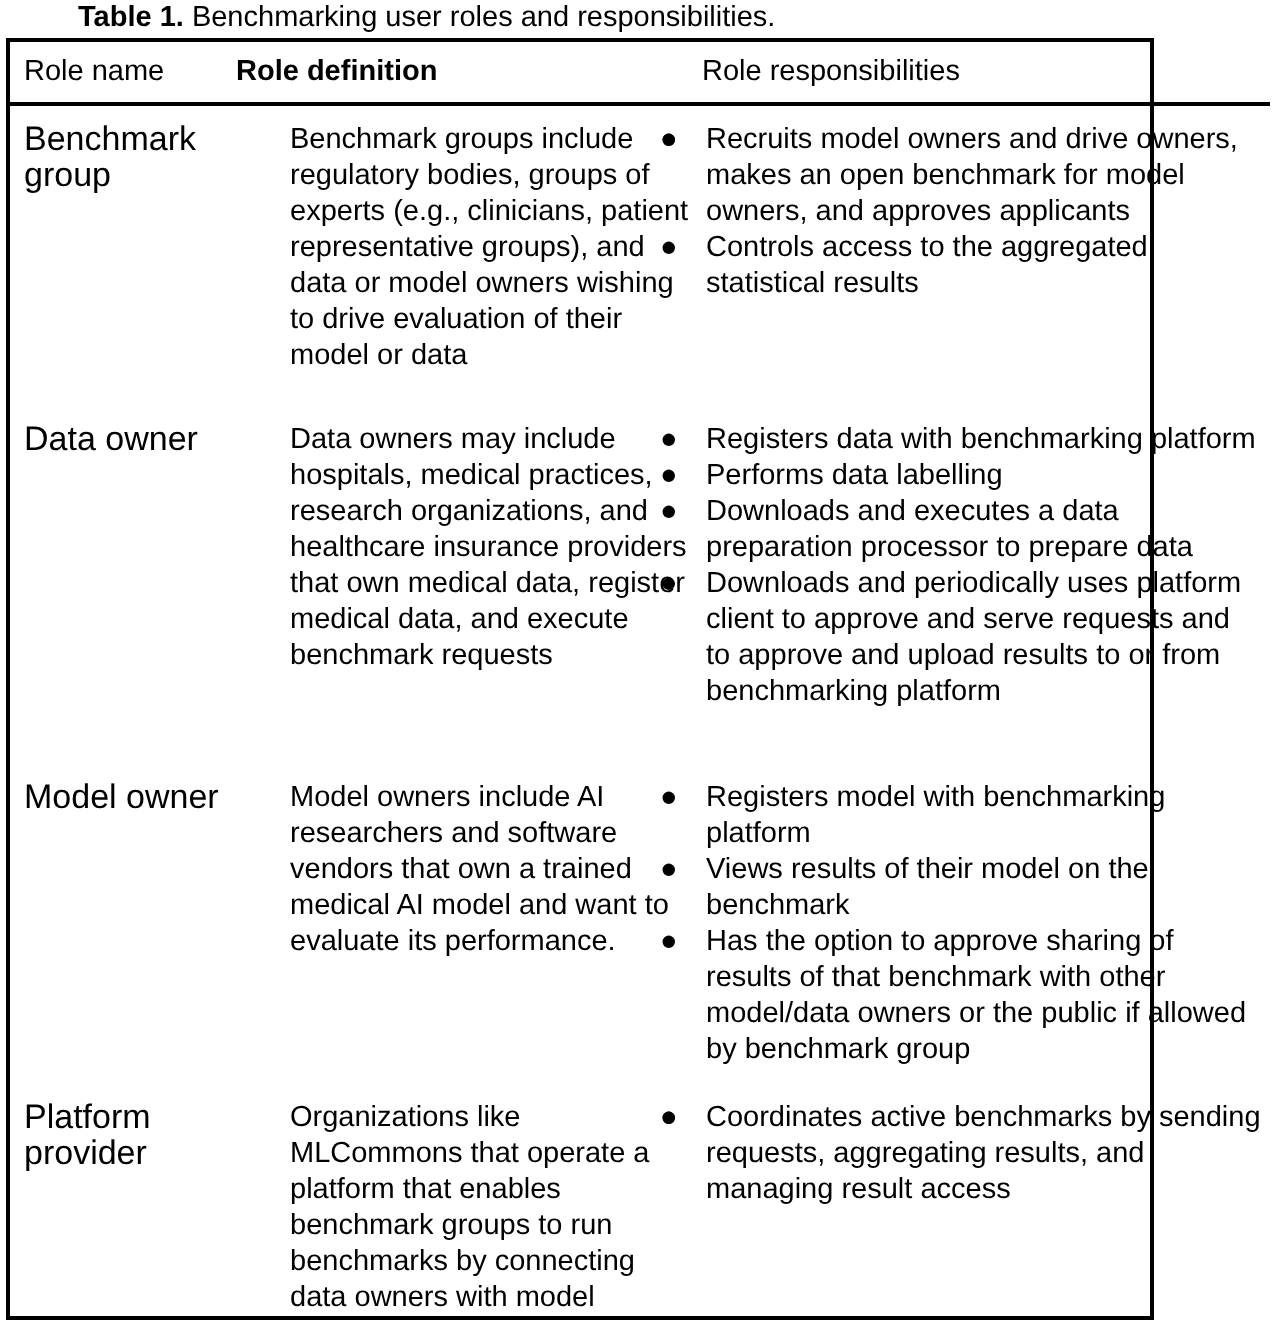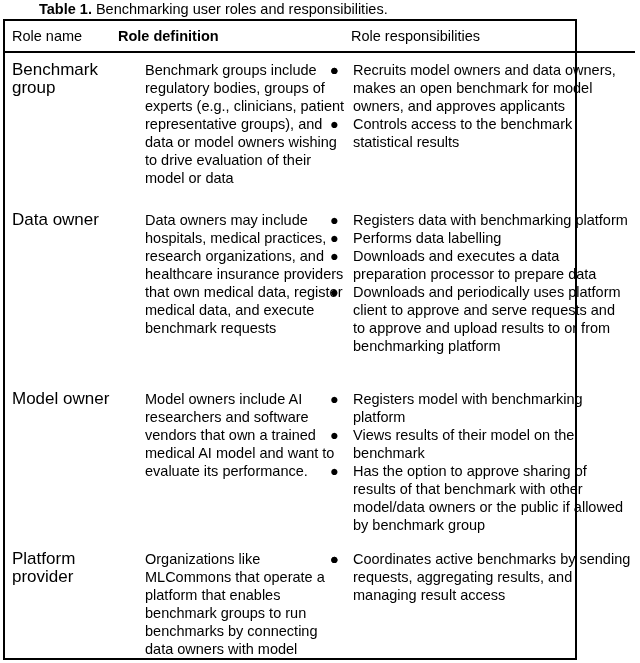--- a/index.html
+++ b/index.html
@@ -162,22 +162,22 @@
 
     <div class="body-area">
 
       <div class="row" id="row0" style="top:8px;">
         <div class="col-name">Benchmark
 group</div>
         <div class="col-def">Benchmark groups include regulatory bodies, groups of experts (e.g., clinicians, patient representative groups), and data or model owners wishing to drive evaluation of their model or data</div>
         <div class="col-resp">
           <ul class="bullet-list">
             <li class="bullet-item"><span class="bullet-dot">●</span></li>
-            <li class="bullet-item"><span class="bullet-dot">●</span><span>Recruits model owners and data owners, makes an open benchmark for model owners, and approves applicants</span></li>
-            <li class="bullet-item"><span class="bullet-dot">●</span><span>Controls access to the benchmark statistical results</span></li>
+            <li class="bullet-item"><span class="bullet-dot">●</span><span>Recruits model owners and drive owners, makes an open benchmark for model owners, and approves applicants</span></li>
+            <li class="bullet-item"><span class="bullet-dot">●</span><span>Controls access to the aggregated statistical results</span></li>
           </ul>
         </div>
       </div>
 
       <div class="row" id="row1" style="top:158px;">
         <div class="col-name">Data owner</div>
         <div class="col-def">Data owners may include hospitals, medical practices, research organizations, and healthcare insurance providers that own medical data, register medical data, and execute benchmark requests</div>
         <div class="col-resp">
           <ul class="bullet-list">
             <li class="bullet-item"><span class="bullet-dot">●</span><span>Registers data with benchmarking platform</span></li>

